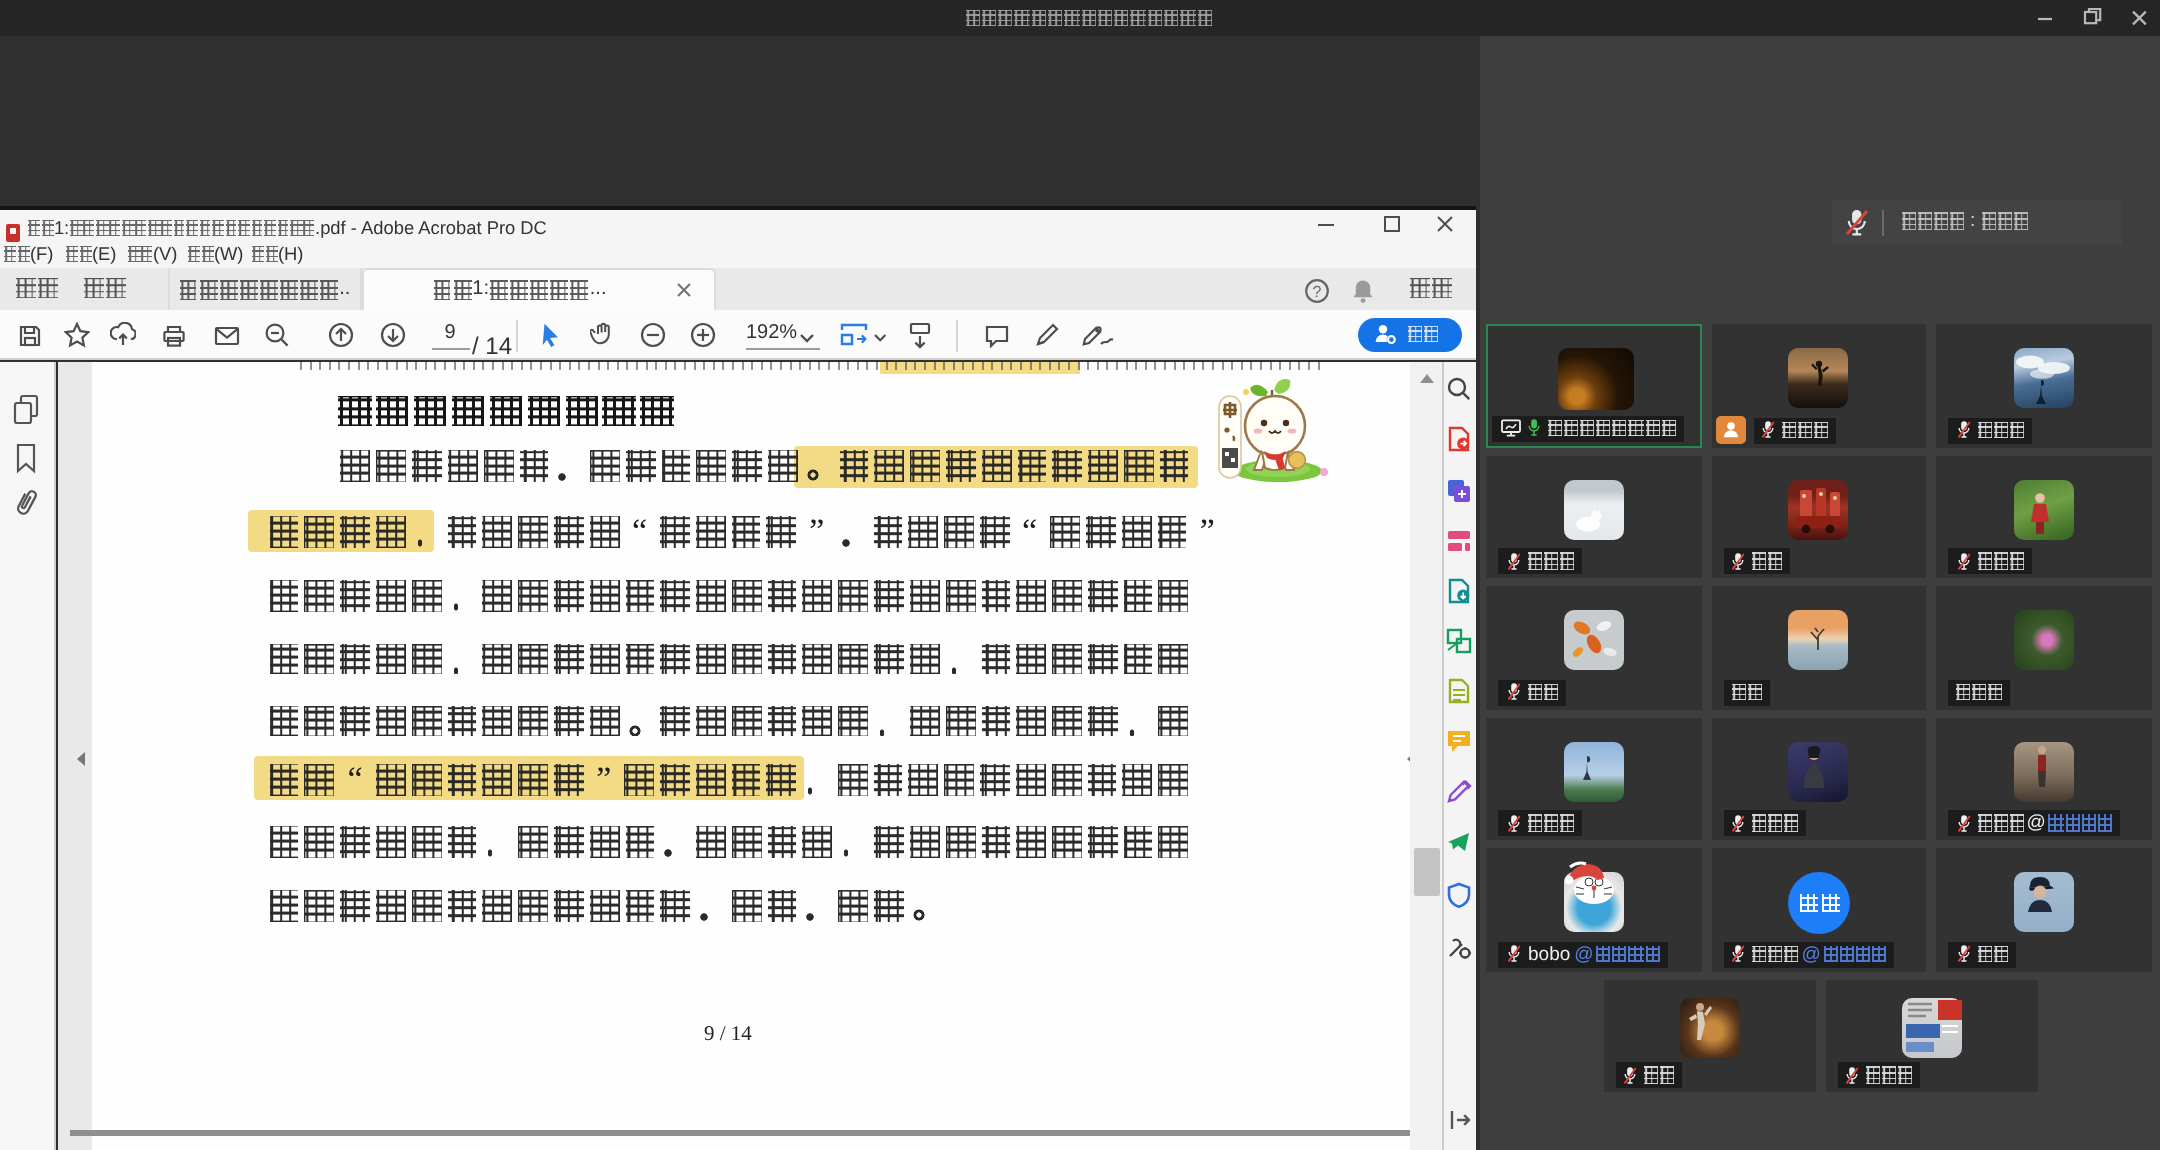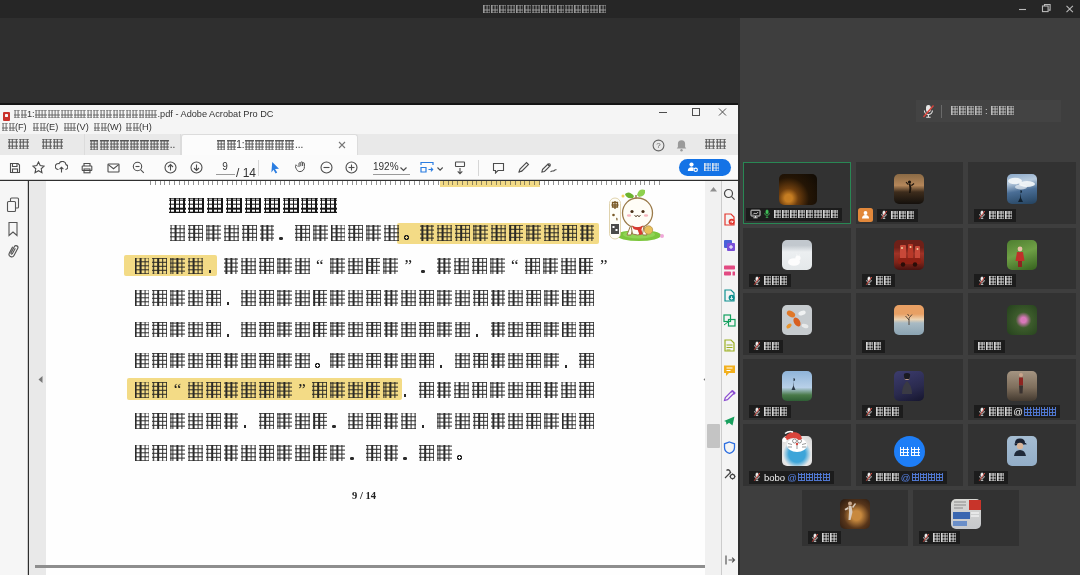--- a/index.html
+++ b/index.html
@@ -650,21 +650,21 @@
     <i></i>
     <i></i>
     <i class="pd"></i>
     <i></i>
     <i></i>
     <i class="pd"></i>
     <i></i>
     <i></i>
     <i class="po"></i>
   </div>
-<div class="abs" style="left:352px;top:490px;width:40px;font-family:'Liberation Serif',serif;font-weight:bold;font-size:10.5px;color:#222">9 / 14</div>
+<div class="abs" style="left:352px;top:512px;width:40px;font-family:'Liberation Serif',serif;font-weight:normal;font-size:10.5px;color:#222">9 / 14</div>
 <svg class="abs" style="left:606px;top:188px" width="60" height="55" viewBox="0 0 60 55">
 <ellipse cx="33" cy="47.5" rx="22" ry="5.5" fill="#7cc63d"></ellipse>
 <ellipse cx="33" cy="46.5" rx="16" ry="4" fill="#90d455"></ellipse>
 <rect x="3.5" y="10" width="11" height="41" rx="5.5" fill="#fffef8" stroke="#d8c89a" stroke-width=".8"></rect>
 <path d="M9 13 v8 M5.5 17 h7 M6.5 14.5 h5 v4.5 h-5 z" stroke="#7a5a28" stroke-width="1.3" fill="none"></path>
 <circle cx="7.5" cy="27" r="1.3" fill="#7a5a28"></circle>
     <path d="M10.5 30 q1 1 .2 2.4" stroke="#7a5a28" stroke-width="1.2" fill="none"></path>
 <rect x="5" y="36" width="8" height="10" fill="#2c2c2c" opacity=".85"></rect>
 <rect x="6.5" y="38" width="2" height="2" fill="#fff"></rect>
     <rect x="9.5" y="41" width="2" height="2" fill="#fff"></rect>

